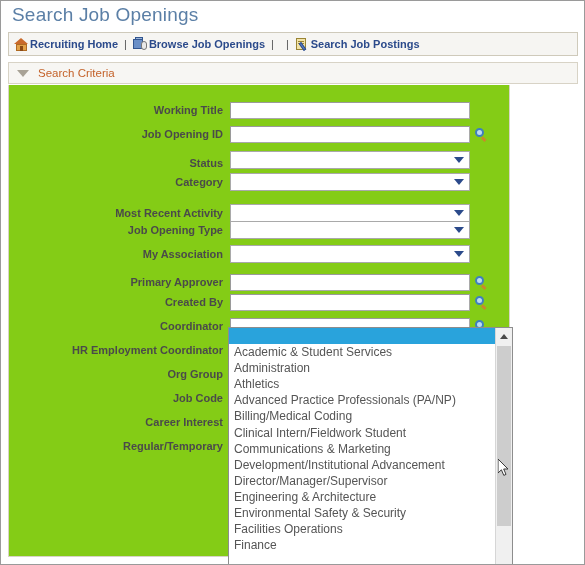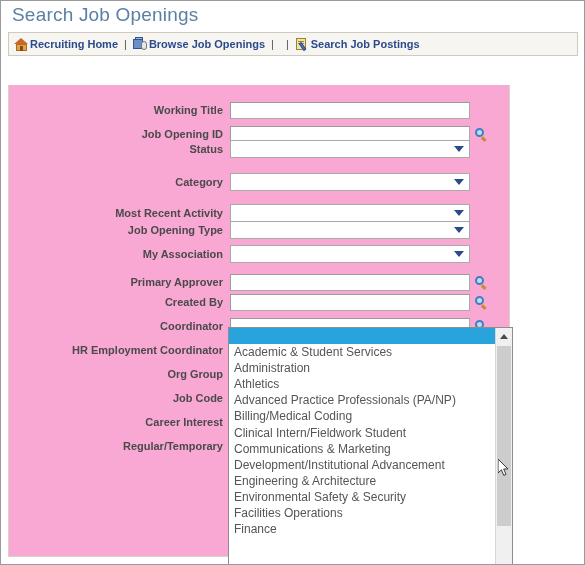--- a/index.html
+++ b/index.html
@@ -63,21 +63,21 @@
     background:#f7f6f3;border:1px solid #d8d3c6;box-sizing:border-box;
     display:flex;align-items:center;padding-left:8px;
   }
   .tri{width:0;height:0;border-left:6px solid transparent;border-right:6px solid transparent;
        border-top:7px solid #a8a296;margin-right:9px;}
   .section-title{color:#c4622a;font-size:11.5px;}
 
   
   .form-panel{
     position:absolute;left:7px;top:84px;width:502px;height:472px;
-    border:1px solid #d8d3c6;border-top:none;box-sizing:border-box;background:#f9a8d4;
+    border:1px solid #d8d3c6;border-top:none;box-sizing:border-box;background:#84cc16;
   }
   .row{position:absolute;left:0;height:24px;display:flex;align-items:center;width:100%;}
   .lbl{
     width:221px;text-align:right;padding-right:7px;box-sizing:border-box;
     font-size:11px;font-weight:bold;color:#4a4a4a;white-space:nowrap;
   }
   .fld{
     height:17px;border:1px solid #a9a9a9;box-sizing:border-box;background:#fff;
     border-top-color:#9a9a9a;border-left-color:#9a9a9a;
   }
@@ -160,36 +160,40 @@
       <span class="tb-ico ico-post">
         <span class="pg"></span>
           <span class="l1"></span>
           <span class="l2"></span>
           <span class="pen"></span>
       </span>
       <span class="tb-label">Search Job Postings</span>
     </span>
   </div>
 
+  <div class="section-head">
+    <span class="tri"></span>
+    <span class="section-title">Search Criteria</span>
+  </div>
 
   <div class="form-panel">
     <div id="rows">
         <div class="row" style="top: 13px;">
           <div class="lbl">Working Title</div>
           <div class="fld" style="width: 240px;"></div>
         </div>
         <div class="row" style="top: 37px;">
           <div class="lbl">Job Opening ID</div>
           <div class="fld" style="width: 240px;"></div>
           <span class="mag">
             <span class="ring"></span>
             <span class="hdl"></span>
           </span>
         </div>
-        <div class="row" style="top: 52px;">
+        <div class="row" style="top: 60px; align-items: flex-end;">
           <div class="lbl">Status</div>
           <div class="sel" style="width: 240px;">
             <span class="chev"></span>
           </div>
         </div>
         <div class="row" style="top: 85px;">
           <div class="lbl">Category</div>
           <div class="sel" style="width: 240px;">
             <span class="chev"></span>
           </div>
@@ -278,20 +282,21 @@
     <div class="dd-items" id="dd-items">
         <div class="dd-item selected" style="background: rgb(41, 163, 220);"></div>
         <div class="dd-item">Academic &amp; Student Services</div>
         <div class="dd-item">Administration</div>
         <div class="dd-item">Athletics</div>
         <div class="dd-item">Advanced Practice Professionals (PA/NP)</div>
         <div class="dd-item">Billing/Medical Coding</div>
         <div class="dd-item">Clinical Intern/Fieldwork Student</div>
         <div class="dd-item">Communications &amp; Marketing</div>
         <div class="dd-item">Development/Institutional Advancement</div>
+        <div class="dd-item">Director/Manager/Supervisor</div>
         <div class="dd-item">Engineering &amp; Architecture</div>
         <div class="dd-item">Environmental Safety &amp; Security</div>
         <div class="dd-item">Facilities Operations</div>
         <div class="dd-item">Finance</div>
       </div>
     <div class="dd-scroll">
       <div class="dd-arrow-up">
           <i></i>
         </div>
       <div class="dd-thumb"></div>

